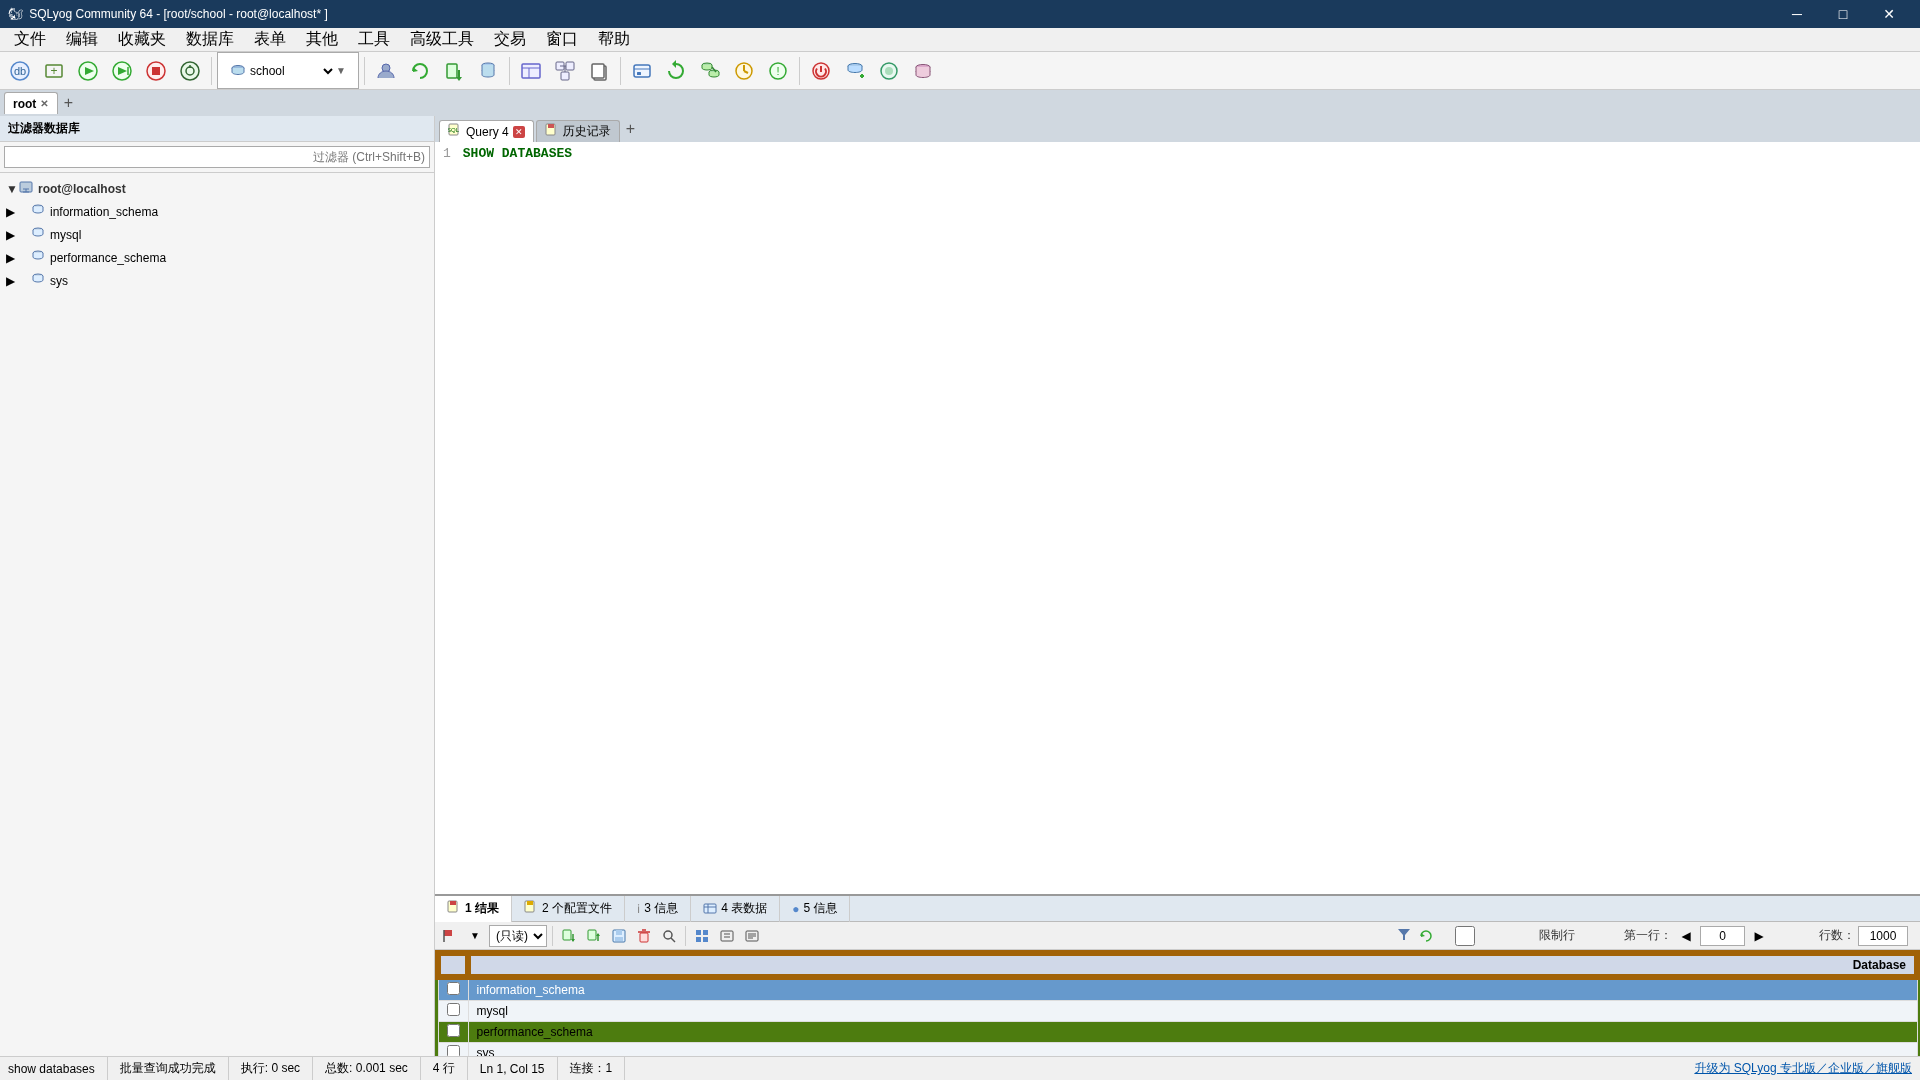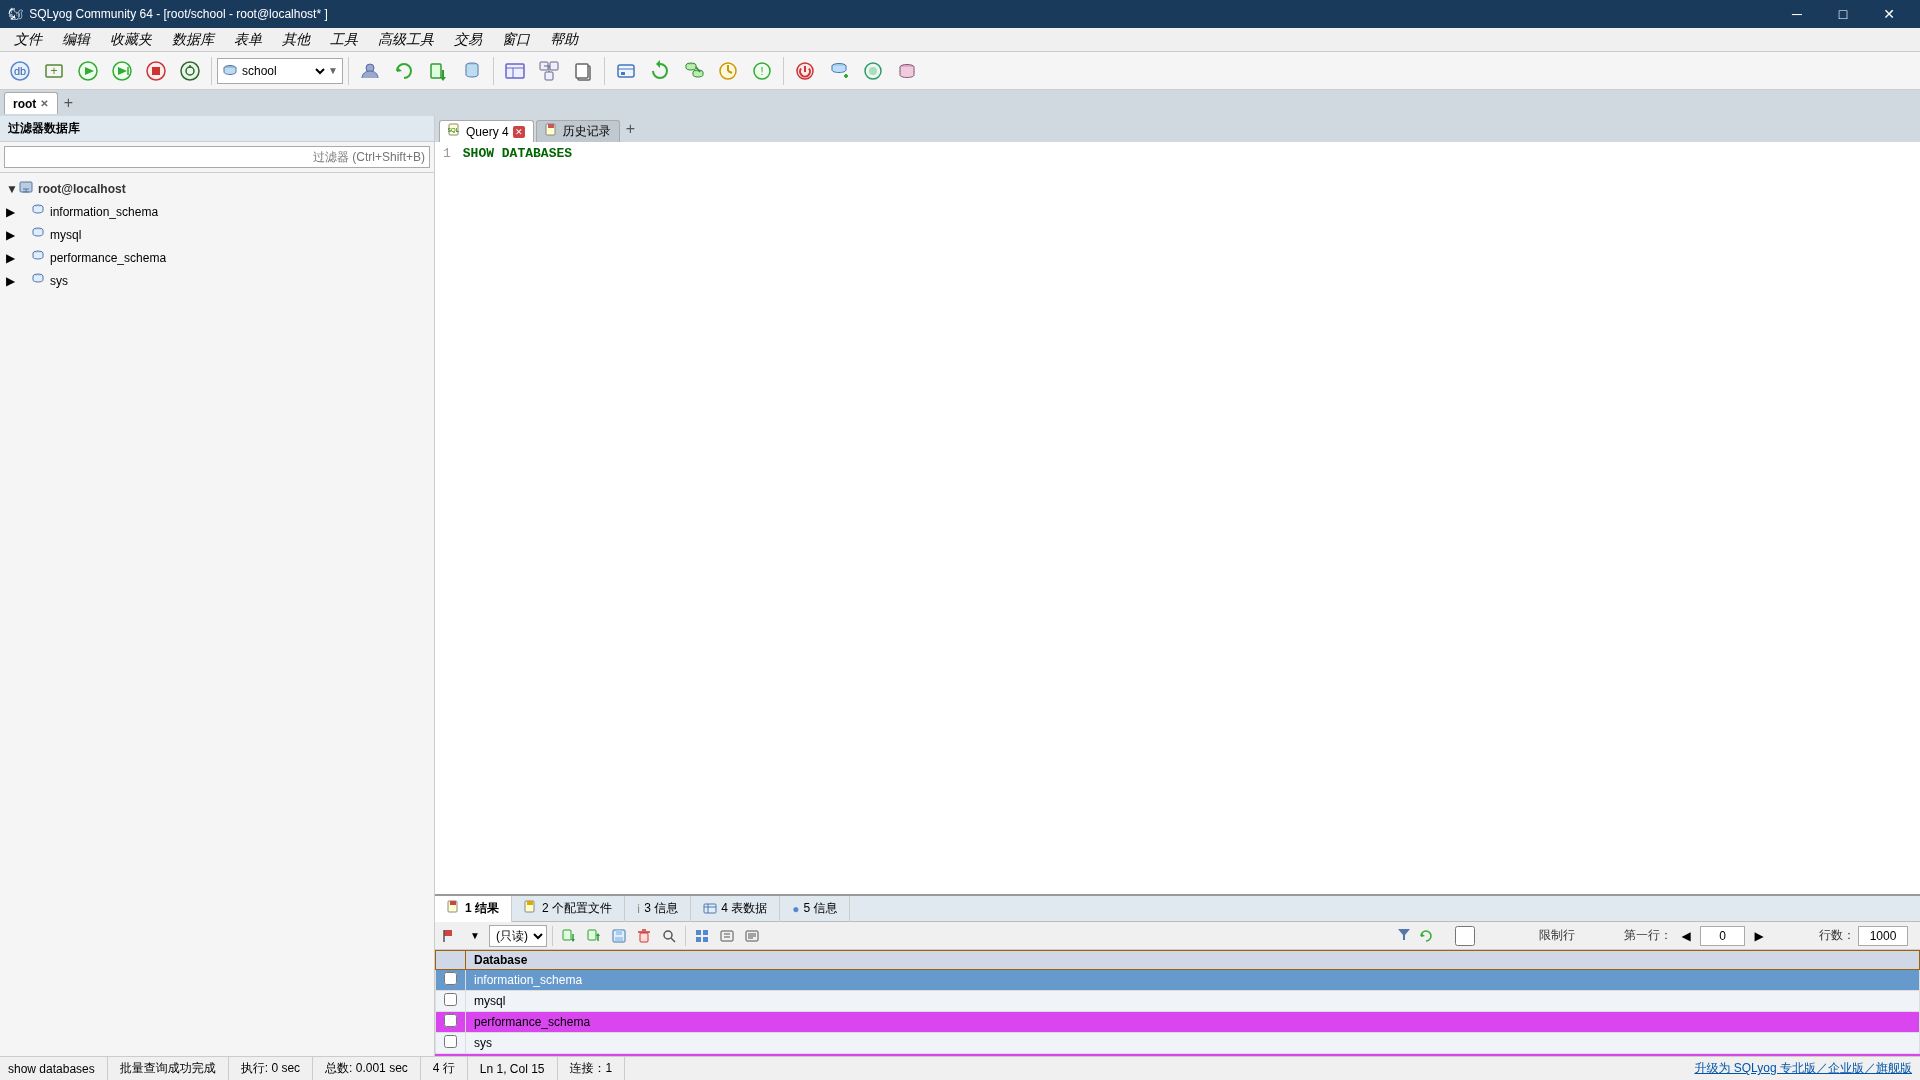--- a/index.html
+++ b/index.html
@@ -27,25 +27,24 @@
       background: #f0f0f0;
       border-bottom: 1px solid #ccc;
       height: 24px;
       display: flex;
       align-items: center;
       padding: 0 4px;
     }
     #menubar span {
       padding: 2px 10px;
       cursor: pointer;
-      font-size: 14px;
+      font-size: 16px;
       height: 40px;
       display: inline-flex;
       align-items: center;
-      font-style: italic;
     }
 
     
     #toolbar {
       background: #f5f5f5;
       border-bottom: 1px solid #ccc;
       height: 38px;
       display: flex;
       align-items: center;
       padding: 0 4px;
@@ -53,21 +52,21 @@
     }
     .tb-btn {
       width: 32px; height: 32px;
       display: inline-flex; align-items: center; justify-content: center;
       cursor: pointer; border: 1px solid transparent; border-radius: 2px;
       font-size: 16px;
     }
     .tb-sep { width: 1px; height: 28px; background: #ccc; margin: 0 3px; }
     .tb-combo {
       display: flex; align-items: center;
-      background: white; border: 1px solid #aaa; height: 26px; padding: 0 4px;
+      background: white; border: 1px solid #aaa; height: 37px; padding: 0 12px;
     }
     .tb-combo select { border: none; outline: none; font-size: 12px; background: transparent; cursor: pointer; width: 90px; }
 
     
     #tab-row {
       background: #d0d8e0;
       height: 26px;
       display: flex;
       align-items: center;
       padding: 0 4px;
@@ -189,21 +188,21 @@
       border-bottom: 2px solid #999;
     }
     .line-num { color: #999; margin-right: 12px; user-select: none; }
     .sql-text { color: #006600; font-weight: bold; }
 
     
     #results-panel {
       height: 160px;
       display: flex;
       flex-direction: column;
-      background: #d946ef;
+      background: #4d7c0f;
     }
     #results-tabs {
       background: #e0e8f0;
       height: 26px;
       display: flex;
       align-items: center;
       border-bottom: 1px solid #bbb;
     }
     .result-tab {
       padding: 0 12px;
@@ -241,24 +240,24 @@
       overflow-y: auto;
       overflow-x: hidden;
     }
     #result-grid table {
       border-collapse: collapse;
       width: 100%;
       font-size: 12px;
     }
     #result-grid th {
       background: #d0d8e8;
-      border: 1px solid #a16207;
+      border: 6px solid #a16207;
       padding: 2px 8px;
       font-weight: bold;
-      text-align: left;
+      text-align: right;
     }
     #result-grid td {
       border: 1px solid #ddd;
       padding: 2px 8px;
     }
     #result-grid tr:nth-child(even) td { background: #f0f4f8; }
     .row-selected td { background: #6699cc !important; color: white; }
     .cb-cell { width: 20px; text-align: center; }
 
     

